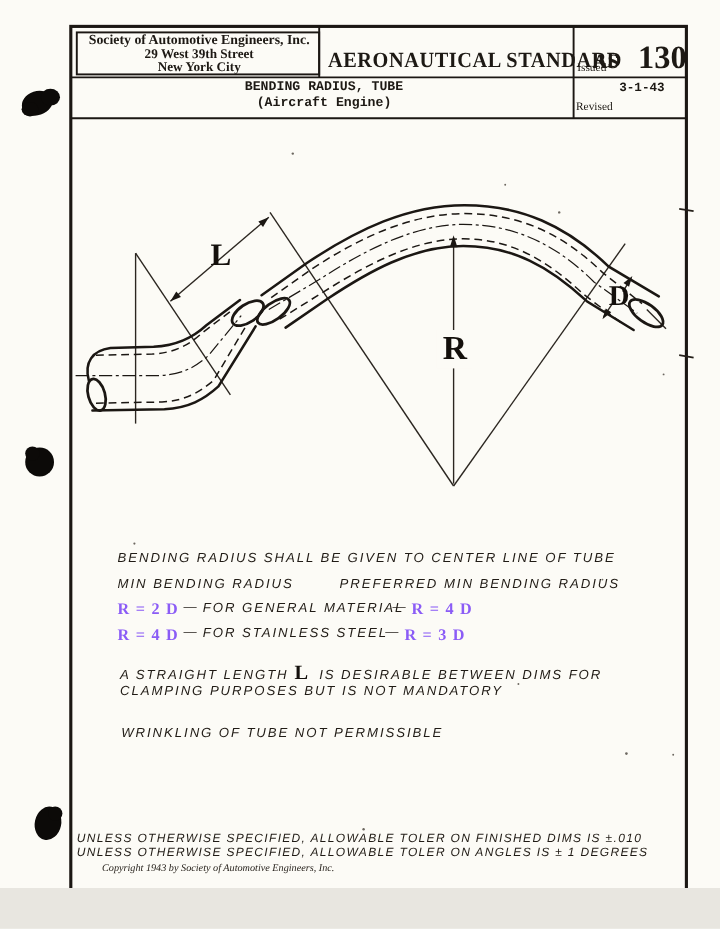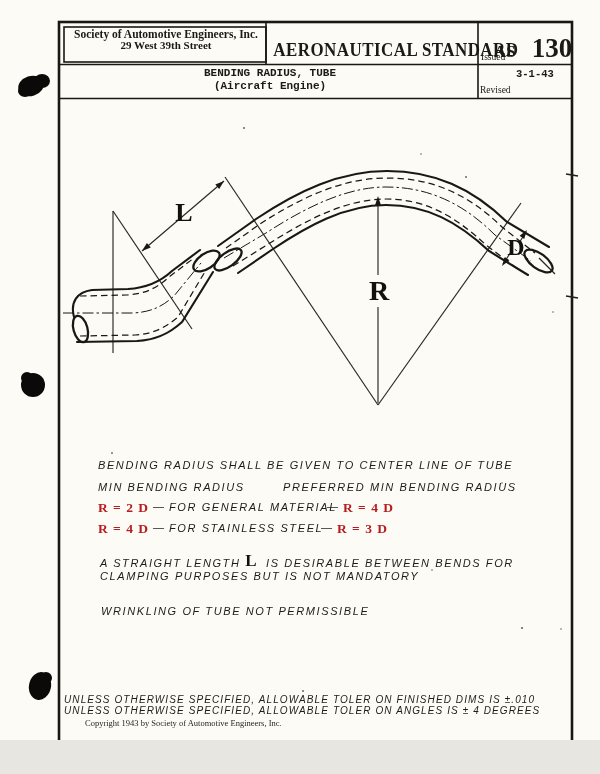--- a/index.html
+++ b/index.html
@@ -16,21 +16,21 @@
   .as-pre{font-family:"Liberation Serif",serif;font-weight:bold;font-size:17px;}
   .as-num{font-family:"Liberation Serif",serif;font-weight:bold;font-size:27px;text-align:right;}
   .mono{font-family:"Liberation Mono",monospace;font-weight:600;font-size:11px;text-align:center;width:420px;}
   .small-ser{font-family:"Liberation Serif",serif;font-size:9.5px;}
   .date{font-family:"Liberation Mono",monospace;font-weight:600;font-size:10.5px;}
   
   .d{font-family:"Liberation Sans",sans-serif;font-style:italic;font-size:11px;
      letter-spacing:1.6px;color:#201b15;}
   .dt{font-family:Liberation Sans, sans-serif;font-style:italic;font-size:10px;
      letter-spacing:1.1px;color:#201b15;}
-  .m{font-family:"Liberation Serif",serif;font-weight:bold;font-size:13.5px;letter-spacing:1px;color:#b91c1c;}
+  .m{font-family:"Liberation Serif",serif;font-weight:bold;font-size:13.5px;letter-spacing:1px;color:#8b5cf6;}
   .lbl{font-family:"Liberation Serif",serif;font-weight:bold;text-align:center;color:#14100c;}
   .foot{font-family:"Liberation Serif",serif;font-size:8.5px;color:#2a251f;}
   .printed{font-family:"Liberation Serif",serif;font-size:9.5px;font-weight:bold;color:#2a251f;}
   
   .wm{z-index:3;color:#4fa5d9;}
   .wm-big{font-family:"Liberation Sans",sans-serif;font-weight:bold;font-size:20px;letter-spacing:.5px;opacity:.9;}
   .wm-sae{font-family:"Liberation Sans",sans-serif;font-weight:bold;font-size:11px;color:#fcfbf6;z-index:4;}
   .wm-int{font-family:"Liberation Sans",sans-serif;font-size:4.5px;letter-spacing:1.2px;opacity:.9;}
 </style>
 </head>
@@ -125,20 +125,21 @@
       <g stroke="#4fa5d9" stroke-width=".8" opacity=".85">
         <line x1="541" y1="768.5" x2="562" y2="768.5"></line>
         <line x1="576" y1="768.5" x2="597" y2="768.5"></line>
       </g>
     </g>
   </svg>
 
   <div class="txt addr" style="left:65px;top:28px;">
     <div class="l1">Society of Automotive Engineers, Inc.</div>
     <div class="l2">29 West 39th Street</div>
+    <div class="l2">New York City</div>
   </div>
   <div class="txt aero" style="left:267px;top:40px;">AERONAUTICAL STANDARD</div>
   <div class="txt" style="left:494px;top:33px;">
     <span class="as-pre">AS</span>
     <span class="as-num" style="margin-left:12px;">130</span>
   </div>
   <div class="txt mono" style="left:60px;top:80px;">(Aircraft Engine)</div>
   <div class="txt mono" style="left:60px;top:67px;">BENDING RADIUS, TUBE</div>
   <div class="txt small-ser" style="left:481px;top:52px;">Issued</div>
   <div class="txt date" style="left:516px;top:68px;">3-1-43</div>
@@ -159,27 +160,27 @@
   <div class="txt m" style="left:343px;top:500px;">R = 4 D</div>
 
   <div class="txt m" style="left:98px;top:521px;">R = 4 D</div>
   <div class="txt d" style="left:153px;top:521px;">—</div>
   <div class="txt d" style="left:169px;top:522px;">FOR STAINLESS STEEL</div>
   <div class="txt d" style="left:321px;top:521px;">—</div>
   <div class="txt m" style="left:337px;top:521px;">R = 3 D</div>
 
   <div class="txt d" style="left:100px;top:557px;">A STRAIGHT LENGTH</div>
   <div class="txt lbl" style="left:240px;top:551px;width:22px;font-size:17px;">L</div>
-  <div class="txt d" style="left:266px;top:557px;">IS DESIRABLE BETWEEN BENDS FOR</div>
+  <div class="txt d" style="left:266px;top:557px;">IS DESIRABLE BETWEEN DIMS FOR</div>
   <div class="txt d" style="left:100px;top:570px;">CLAMPING PURPOSES BUT IS NOT MANDATORY</div>
   <div class="txt d" style="left:101px;top:605px;">WRINKLING OF TUBE NOT PERMISSIBLE</div>
 
   <div class="txt dt" style="left:64px;top:694px;">UNLESS OTHERWISE SPECIFIED, ALLOWABLE TOLER ON FINISHED DIMS IS ±.010</div>
-  <div class="txt dt" style="left:64px;top:705px;">UNLESS OTHERWISE SPECIFIED, ALLOWABLE TOLER ON ANGLES IS ± 4 DEGREES</div>
+  <div class="txt dt" style="left:64px;top:705px;">UNLESS OTHERWISE SPECIFIED, ALLOWABLE TOLER ON ANGLES IS ± 1 DEGREES</div>
 
-  <div class="txt foot" style="left:85px;top:718px;">Copyright 1943 by Society of Automotive Engineers, Inc.</div>
+  <div class="txt foot" style="left:85px;top:718px;font-style:italic;">Copyright 1943 by Society of Automotive Engineers, Inc.</div>
   <div class="txt printed" style="left:466px;top:746px;">Street in U.S.A</div>
 
   <div class="txt wm wm-big" style="left:519px;top:740px;">SAE NORM</div>
   <div class="txt wm-sae" style="left:490px;top:748px;">SAE</div>
   <div class="txt wm wm-int" style="left:484px;top:764px;">INTERNATIONAL</div>
 
 </div>
 
 </body></html>

